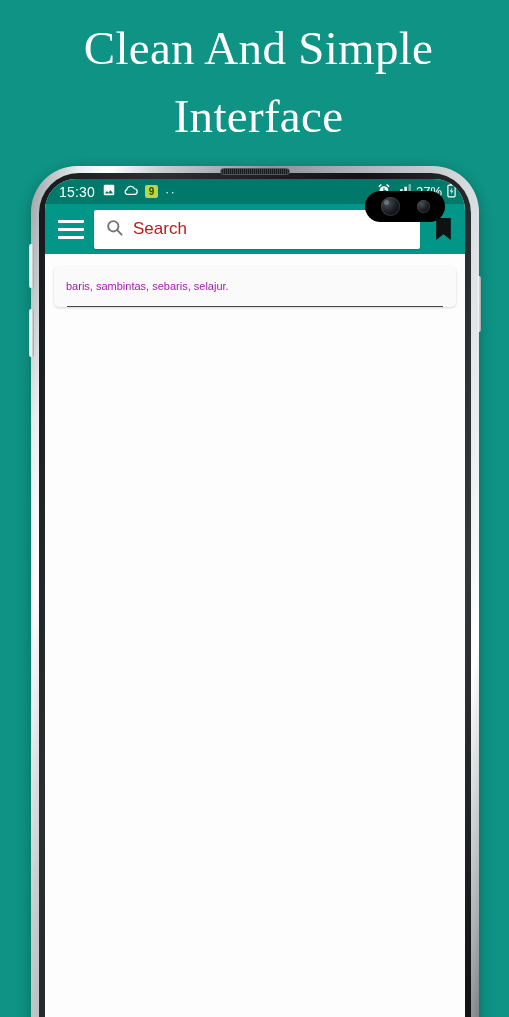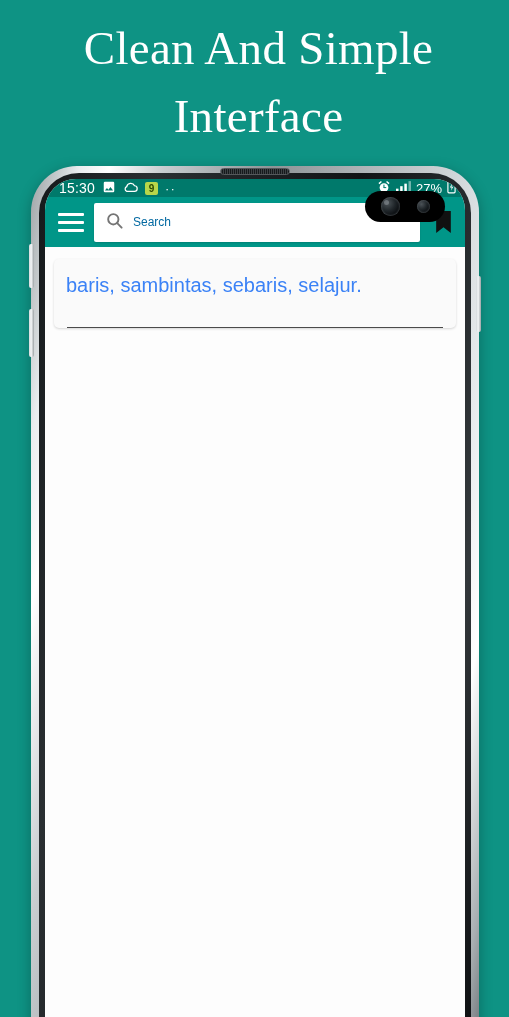--- a/index.html
+++ b/index.html
@@ -92,21 +92,21 @@
     border-radius: 2px;
     background: linear-gradient(90deg, #d4d9dc, #f3f6f7 45%, #9ca2a5);
   }
   .btn-volume-up   { left: -2px; top: 78px;  height: 44px; }
   .btn-volume-down { left: -2px; top: 143px; height: 48px; }
   .btn-power       { right: -2px; top: 110px; height: 56px; }
 
   
   .status-bar {
     position: relative;
-    height: 18px;
+    height: 25px;
     background: #00796b;
     display: flex;
     align-items: center;
     padding: 0 9px 0 14px;
     color: #ffffff;
     font-size: 13.5px;
     z-index: 5;
   }
   .status-left  { display: flex; align-items: center; gap: 7px; flex: 1; }
   .status-right { display: flex; align-items: center; gap: 5px; }
@@ -187,22 +187,22 @@
     height: 39px;
     background: #ffffff;
     border-radius: 2px;
     display: flex;
     align-items: center;
     padding: 0 11px;
     gap: 9px;
     box-shadow: 0 1px 2px rgba(0,0,0,0.14);
   }
   .search-placeholder {
-    color: #0369a1;
-    font-size: 12px;
+    color: #b91c1c;
+    font-size: 17px;
   }
   .appbar-bookmark {
     flex: 0 0 auto;
     width: 26px;
     display: flex;
     justify-content: center;
     cursor: pointer;
   }
 
   
@@ -238,24 +238,24 @@
   .entry-word {
     text-align: center;
     font-size: 22.5px;
     color: #1c1c1c;
     padding: 13px 0 6px 0;
     letter-spacing: 0.1px;
   }
 
   .meaning-card { padding: 13px 12px 0 12px; }
   .meaning-text {
-    font-size: 20px;
-    color: #3b82f6;
+    font-size: 11px;
+    color: #a21caf;
     line-height: 1.35;
-    padding-bottom: 28px;
+    padding-bottom: 12px;
   }
   .meaning-rule {
     height: 0;
     border-top: 1.4px solid #4a4a4a;
     margin: 0 1px;
   }
 </style>
 </head>
 <body>
 

